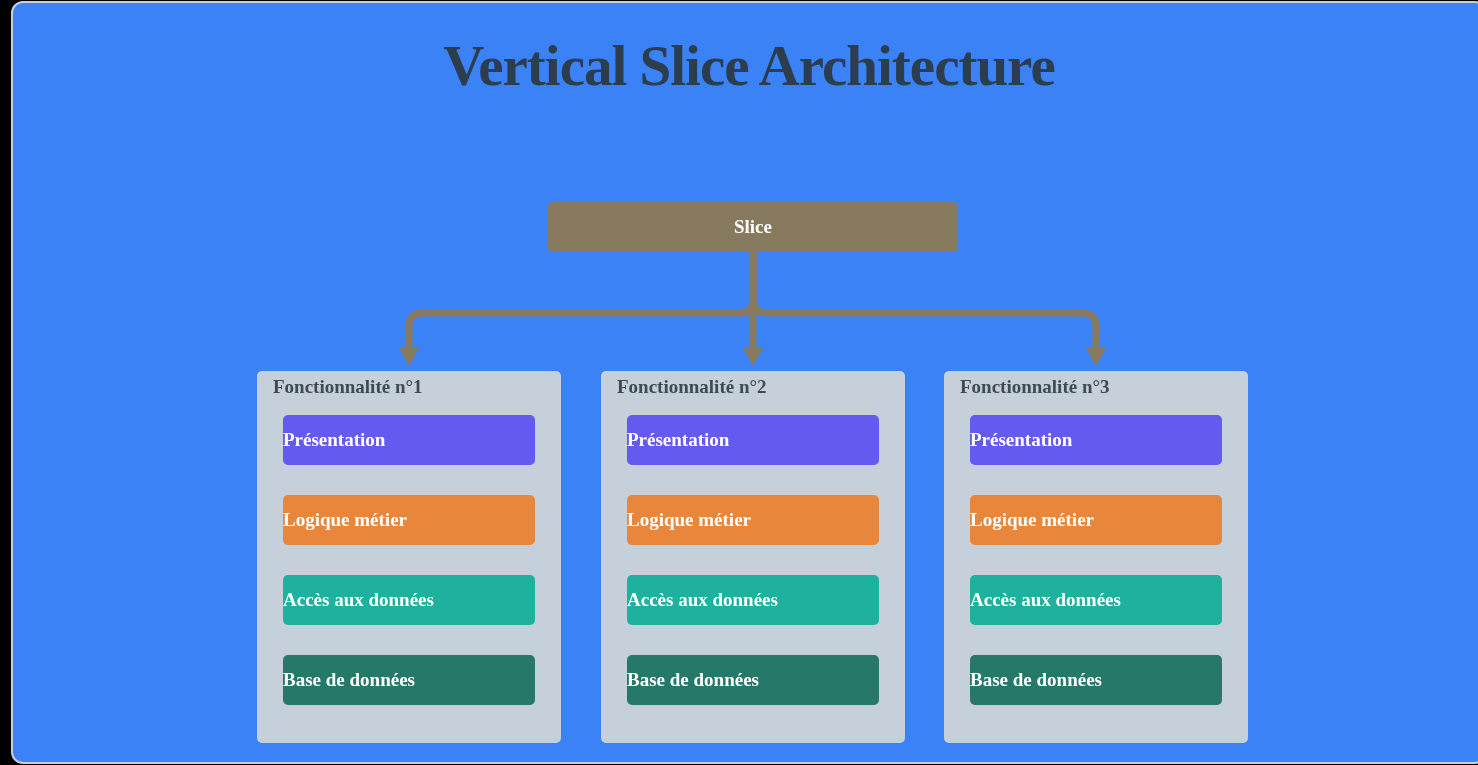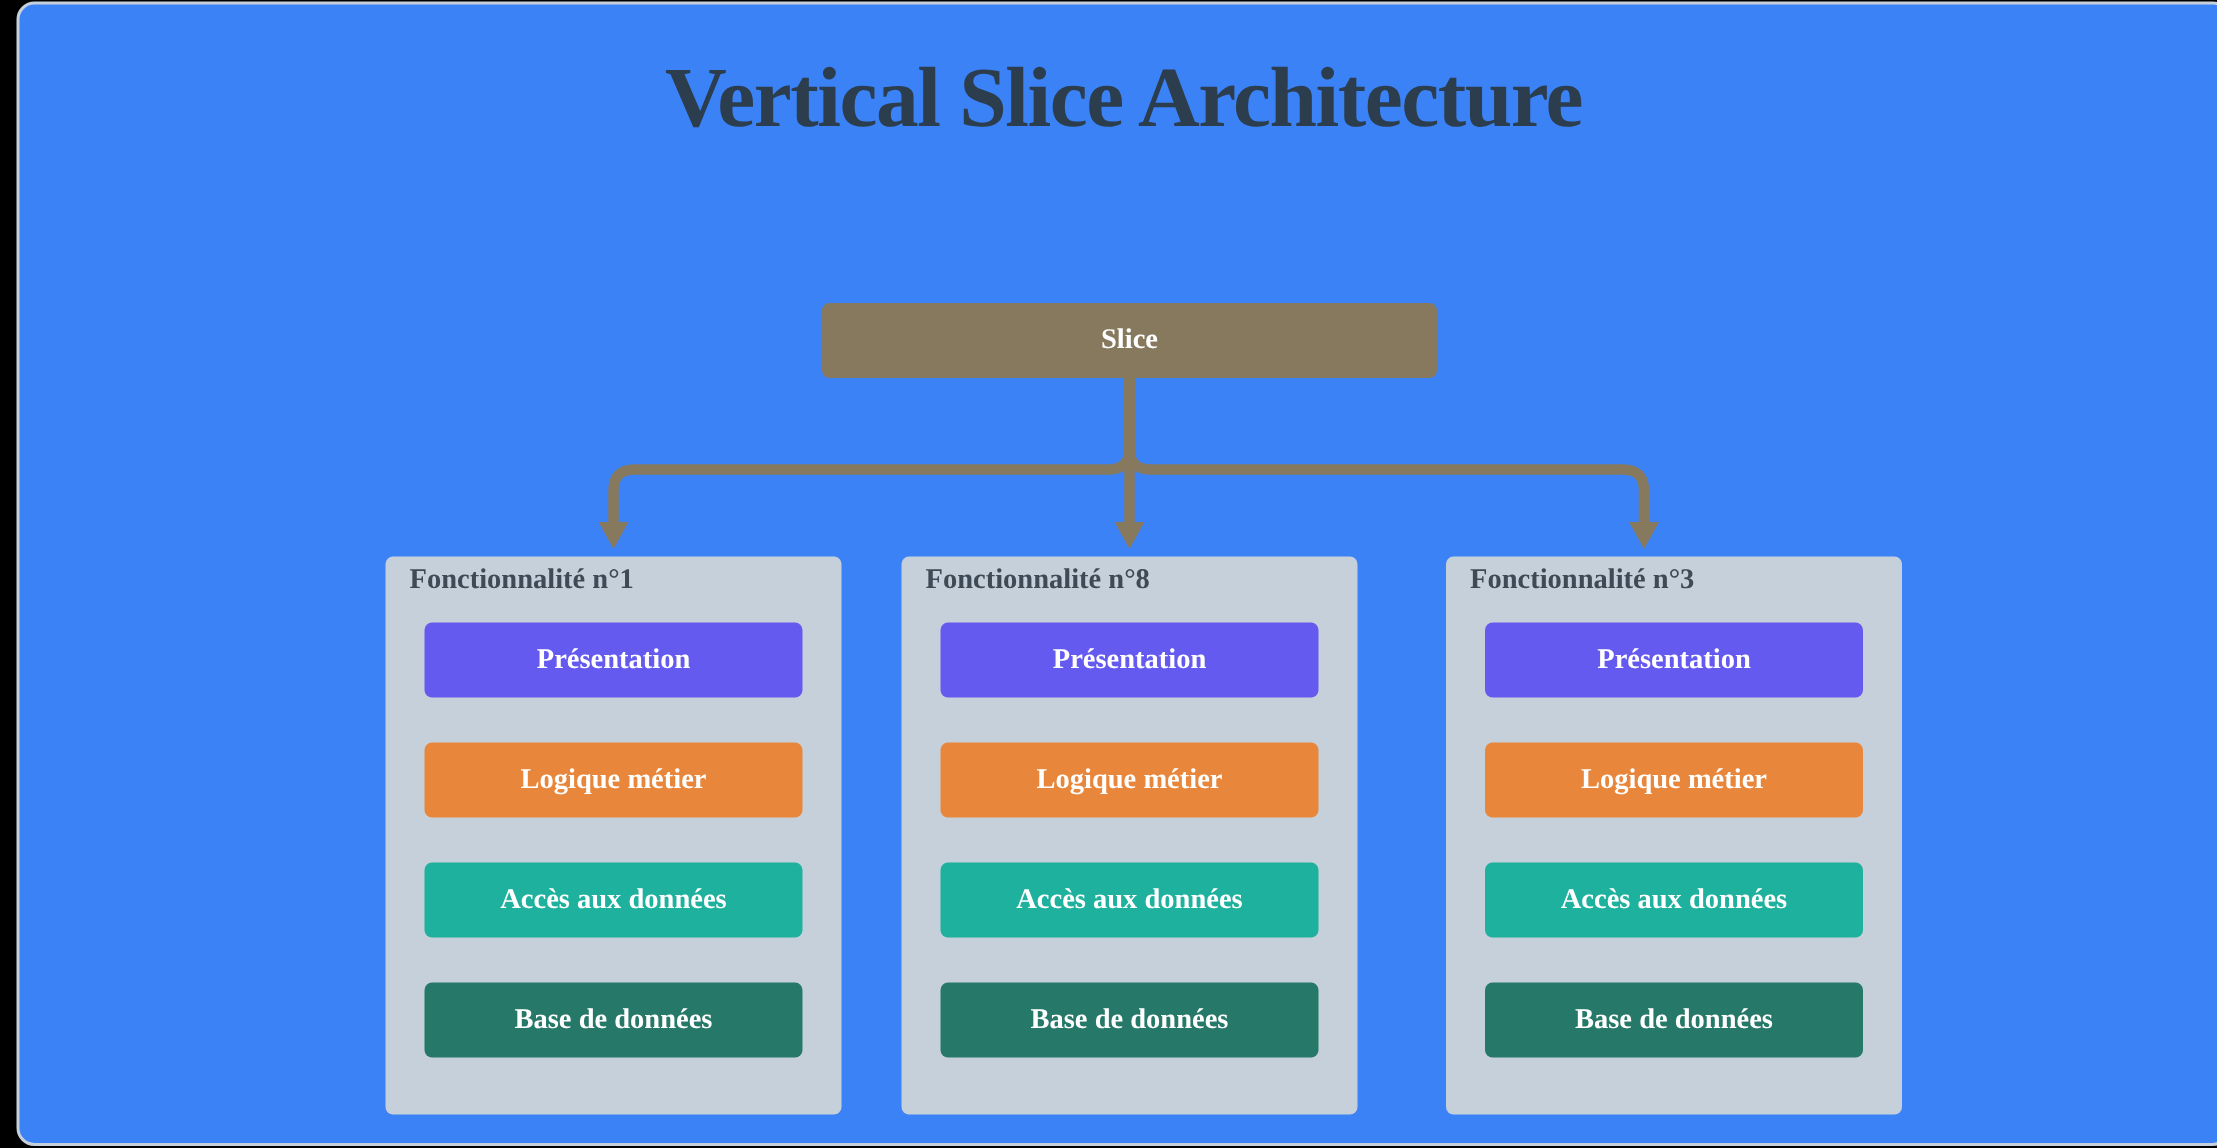--- a/index.html
+++ b/index.html
@@ -59,32 +59,32 @@
     position: absolute;
     top: 368px;
     width: 304px; height: 372px;
     background: var(--panel_gray, #c6d0da);
     border-radius: 5px;
     box-sizing: border-box;
     padding: 5px 26px 0 26px;
   }
   .panel-1 { left: 244px; }
   .panel-2 { left: 588px; }
-  .panel-3 { left: 931px; margin-left: 20px; }
+  .panel-3 { left: 931px; }
   .panel-title {
     font-size: 19px;
     font-weight: 600;
     color: var(--header_dark, #3e4a55);
     margin: 0 0 17px -10px;
   }
   .layer-box {
     height: 50px;
     margin-bottom: 30px;
     border-radius: 5px;
-    display: flex; align-items: center; justify-content: center;
+    display: flex; align-items: center; justify-content: flex-start;
     color: #fff;
     font-size: 19px;
     font-weight: bold;
   }
   .layer-box:last-child { margin-bottom: 0; }
 </style>
 </head>
 <body>
 
 <div class="canvas">
@@ -114,21 +114,21 @@
     </div>
     <div class="layer-box" style="background: rgb(30, 177, 158);">
       <span>Accès aux données</span>
     </div>
     <div class="layer-box" style="background: rgb(38, 120, 104);">
       <span>Base de données</span>
     </div>
   </div>
 
   <div class="panel panel-2">
-    <p class="panel-title">Fonctionnalité n°8</p>
+    <p class="panel-title">Fonctionnalité n°2</p>
     <div class="layer-box" style="background: rgb(100, 90, 240);">
       <span>Présentation</span>
     </div>
     <div class="layer-box" style="background: rgb(232, 135, 59);">
       <span>Logique métier</span>
     </div>
     <div class="layer-box" style="background: rgb(30, 177, 158);">
       <span>Accès aux données</span>
     </div>
     <div class="layer-box" style="background: rgb(38, 120, 104);">

